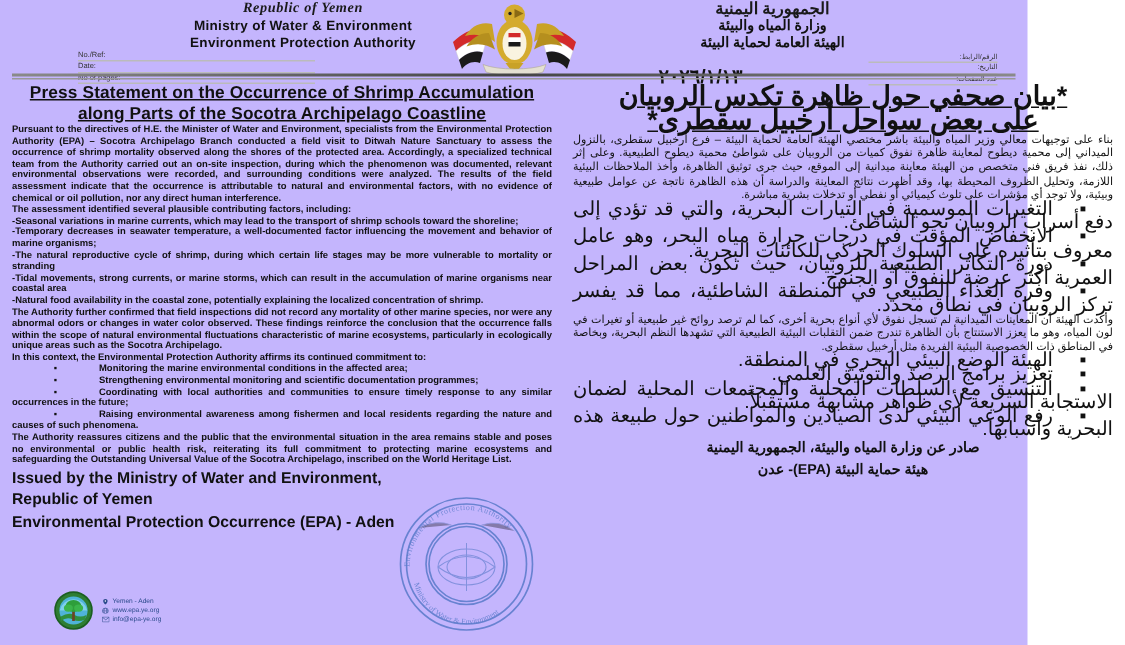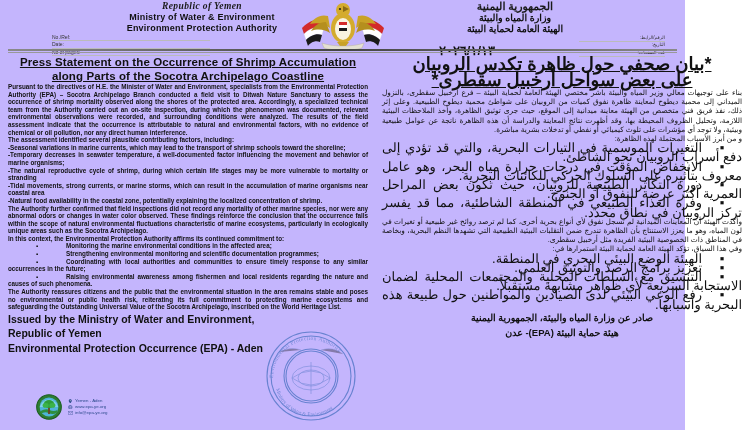--- a/index.html
+++ b/index.html
@@ -216,37 +216,35 @@
       <div class="issued">Republic of Yemen</div>
       <div class="issued">Environmental Protection Occurrence (EPA) - Aden</div>
     </div>
 
     <div class="divider"></div>
 
     <div class="col col-ar">
       <h1 class="doc-title-ar">*بيان صحفي حول ظاهرة تكدس الروبيان</h1>
       <h1 class="doc-title-ar">على بعض سواحل أرخبيل سقطرى*</h1>
       <p class="body-ar">بناء على توجيهات معالي وزير المياه والبيئة باشر مختصي الهيئة العامة لحماية البيئة – فرع أرخبيل سقطرى، بالنزول الميداني إلى محمية ديطوح لمعاينة ظاهرة نفوق كميات من الروبيان على شواطئ محمية ديطوح الطبيعية. وعلى إثر ذلك، نفذ فريق فني متخصص من الهيئة معاينة ميدانية إلى الموقع، حيث جرى توثيق الظاهرة، وأخذ الملاحظات البيئية اللازمة، وتحليل الظروف المحيطة بها، وقد أظهرت نتائج المعاينة والدراسة أن هذه الظاهرة ناتجة عن عوامل طبيعية وبيئية، ولا توجد أي مؤشرات على تلوث كيميائي أو نفطي أو تدخلات بشرية مباشرة.</p>
-      <p class="body-ar">و من أبرز الأسباب المحتملة لهذه الظاهرة:</p>
 
       <p class="bullet-ar">
         <span class="b">▪</span><span>التغيرات الموسمية في التيارات البحرية، والتي قد تؤدي إلى دفع أسراب الروبيان نحو الشاطئ.</span>
       </p>
       <p class="bullet-ar">
         <span class="b">▪</span><span>الانخفاض المؤقت في درجات حرارة مياه البحر، وهو عامل معروف بتأثيره على السلوك الحركي للكائنات البحرية.</span>
       </p>
       <p class="bullet-ar">
         <span class="b">▪</span><span>دورة التكاثر الطبيعية للروبيان، حيث تكون بعض المراحل العمرية أكثر عرضة للنفوق أو الجنوح.</span>
       </p>
       <p class="bullet-ar">
         <span class="b">▪</span><span>وفرة الغذاء الطبيعي في المنطقة الشاطئية، مما قد يفسر تركز الروبيان في نطاق محدد.</span>
       </p>
 
       <p class="body-ar">وأكدت الهيئة أن المعاينات الميدانية لم تسجل نفوق لأي أنواع بحرية أخرى، كما لم ترصد روائح غير طبيعية أو تغيرات في لون المياه، وهو ما يعزز الاستنتاج بأن الظاهرة تندرج ضمن التقلبات البيئية الطبيعية التي تشهدها النظم البحرية، وبخاصة في المناطق ذات الخصوصية البيئية الفريدة مثل أرخبيل سقطرى.</p>
-      <p class="body-ar">وفي هذا السياق، تؤكد الهيئة العامة لحماية البيئة استمرارها في:</p>
 
       <p class="bullet-ar">
         <span class="b">▪</span><span>الهيئة الوضع البيئي البحري في المنطقة.</span>
       </p>
       <p class="bullet-ar">
         <span class="b">▪</span><span>تعزيز برامج الرصد والتوثيق العلمي.</span>
       </p>
       <p class="bullet-ar">
         <span class="b">▪</span><span>التنسيق مع السلطات المحلية والمجتمعات المحلية لضمان الاستجابة السريعة لأي ظواهر مشابهة مستقبلاً.</span>
       </p>

